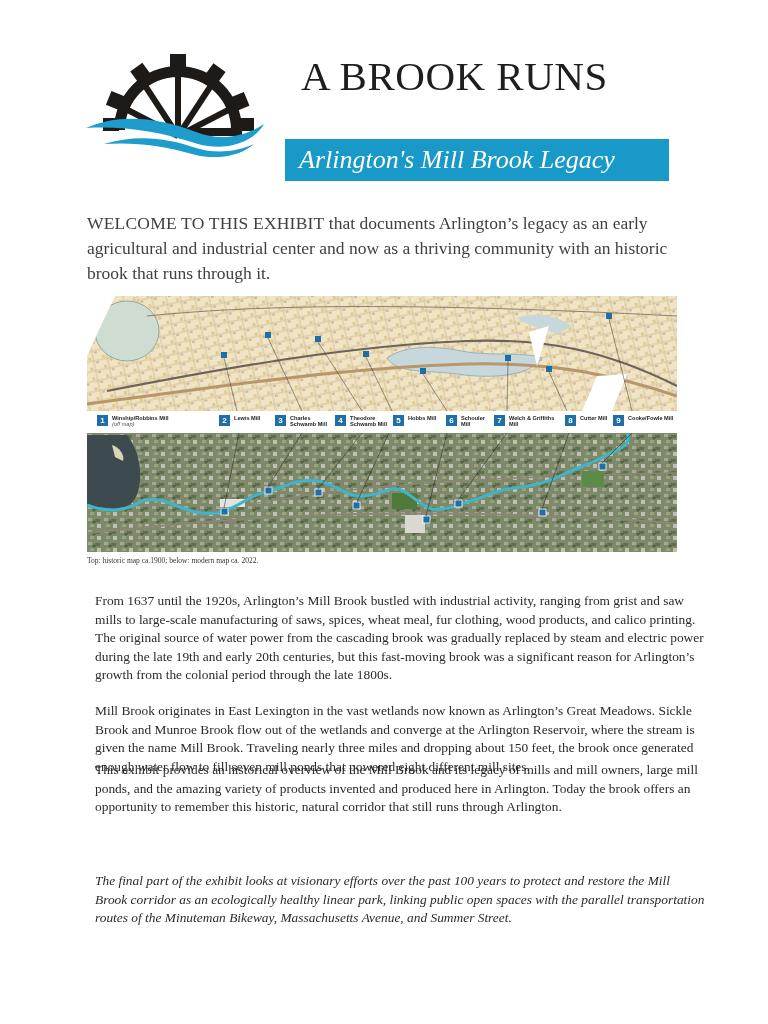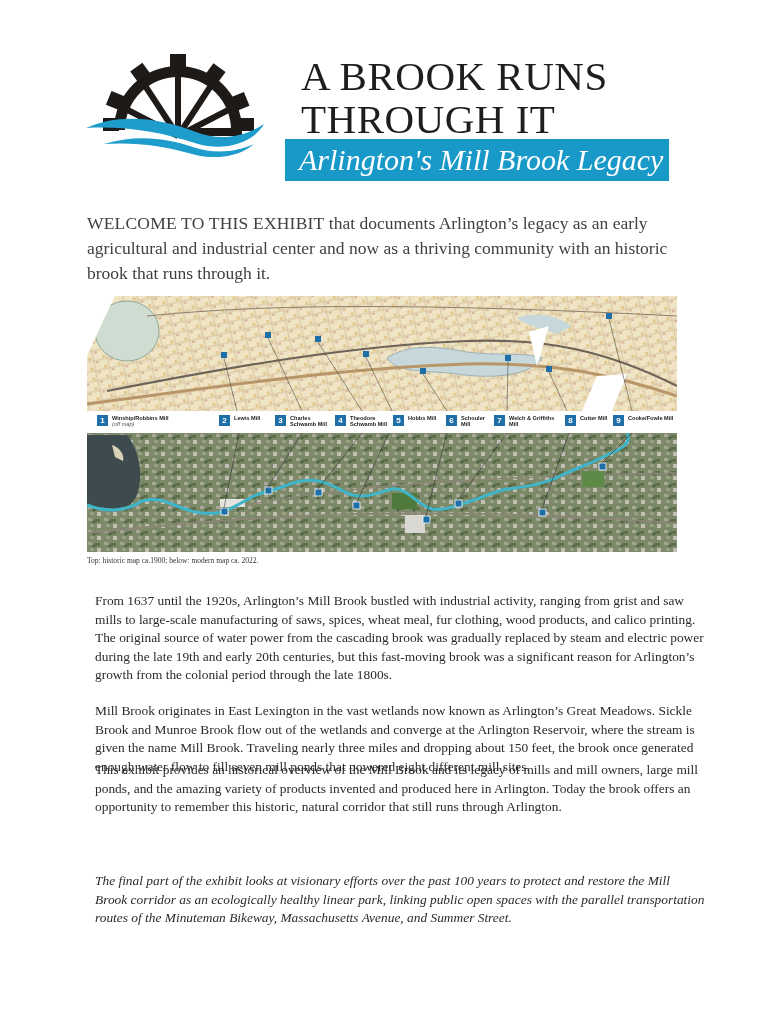--- a/index.html
+++ b/index.html
@@ -7,21 +7,21 @@
          font-family: "Liberation Serif", "DejaVu Serif", serif; color: #222; }
 
   
   .logo { position: absolute; left: 86px; top: 52px; width: 185px; height: 105px; }
   .title { position: absolute; left: 292px; top: 46px; margin: 9px;
            font-family: "Liberation Serif", serif; font-weight: normal;
            font-size: 41px; line-height: 43px; letter-spacing: 0.5px; color: #1e1e1e; }
   .subtitle-bar { position: absolute; left: 285px; top: 139px; width: 384px; height: 42px;
                   background: #1999c8; }
   .subtitle { position: absolute; left: 14px; top: 4px; font-style: italic; color: #fff;
-              font-size: 30px; line-height: 34px; white-space: nowrap; }
+              font-size: 26px; line-height: 34px; white-space: nowrap; }
 
   
   .intro { position: absolute; left: 87px; top: 211px; width: 600px; margin: 0;
            font-size: 17.5px; line-height: 25px; color: #404040; }
   .intro .lead { letter-spacing: 0.2px; }
 
   
   .map-wrap { position: absolute; left: 87px; top: 296px; width: 590px; height: 256px; }
   .map-historic { position: absolute; left: 0; top: 0; width: 590px; height: 115px; }
   .legend { position: absolute; left: 0; top: 115px; width: 590px; height: 22px; background: #ffffff;
@@ -71,21 +71,20 @@
   </g>
 
   <g fill="#1e9ccc">
     <path d="M0 76 C 30 62, 70 64, 110 80 C 135 90, 160 84, 178 72 C 168 90, 140 100, 112 92 C 75 80, 40 74, 0 76 Z"></path>
     <path d="M18 92 C 50 82, 82 86, 110 96 C 130 102, 150 100, 168 92 C 152 106, 126 108, 106 102 C 78 94, 50 90, 18 92 Z"></path>
   </g>
 </svg>
 
 <h1 class="title">
   <span>A BROOK RUNS</span><br>
-  <span>THROUGH IT</span>
 </h1>
 
 <div class="subtitle-bar">
   <span class="subtitle">Arlington's Mill Brook Legacy</span>
 </div>
 
 <p class="intro"><span class="lead">WELCOME TO THIS EXHIBIT</span><span> that documents Arlington’s legacy as an early agricultural and industrial center and now as a thriving community with an historic brook that runs through it.</span></p>
 
 <div class="map-wrap">
 

